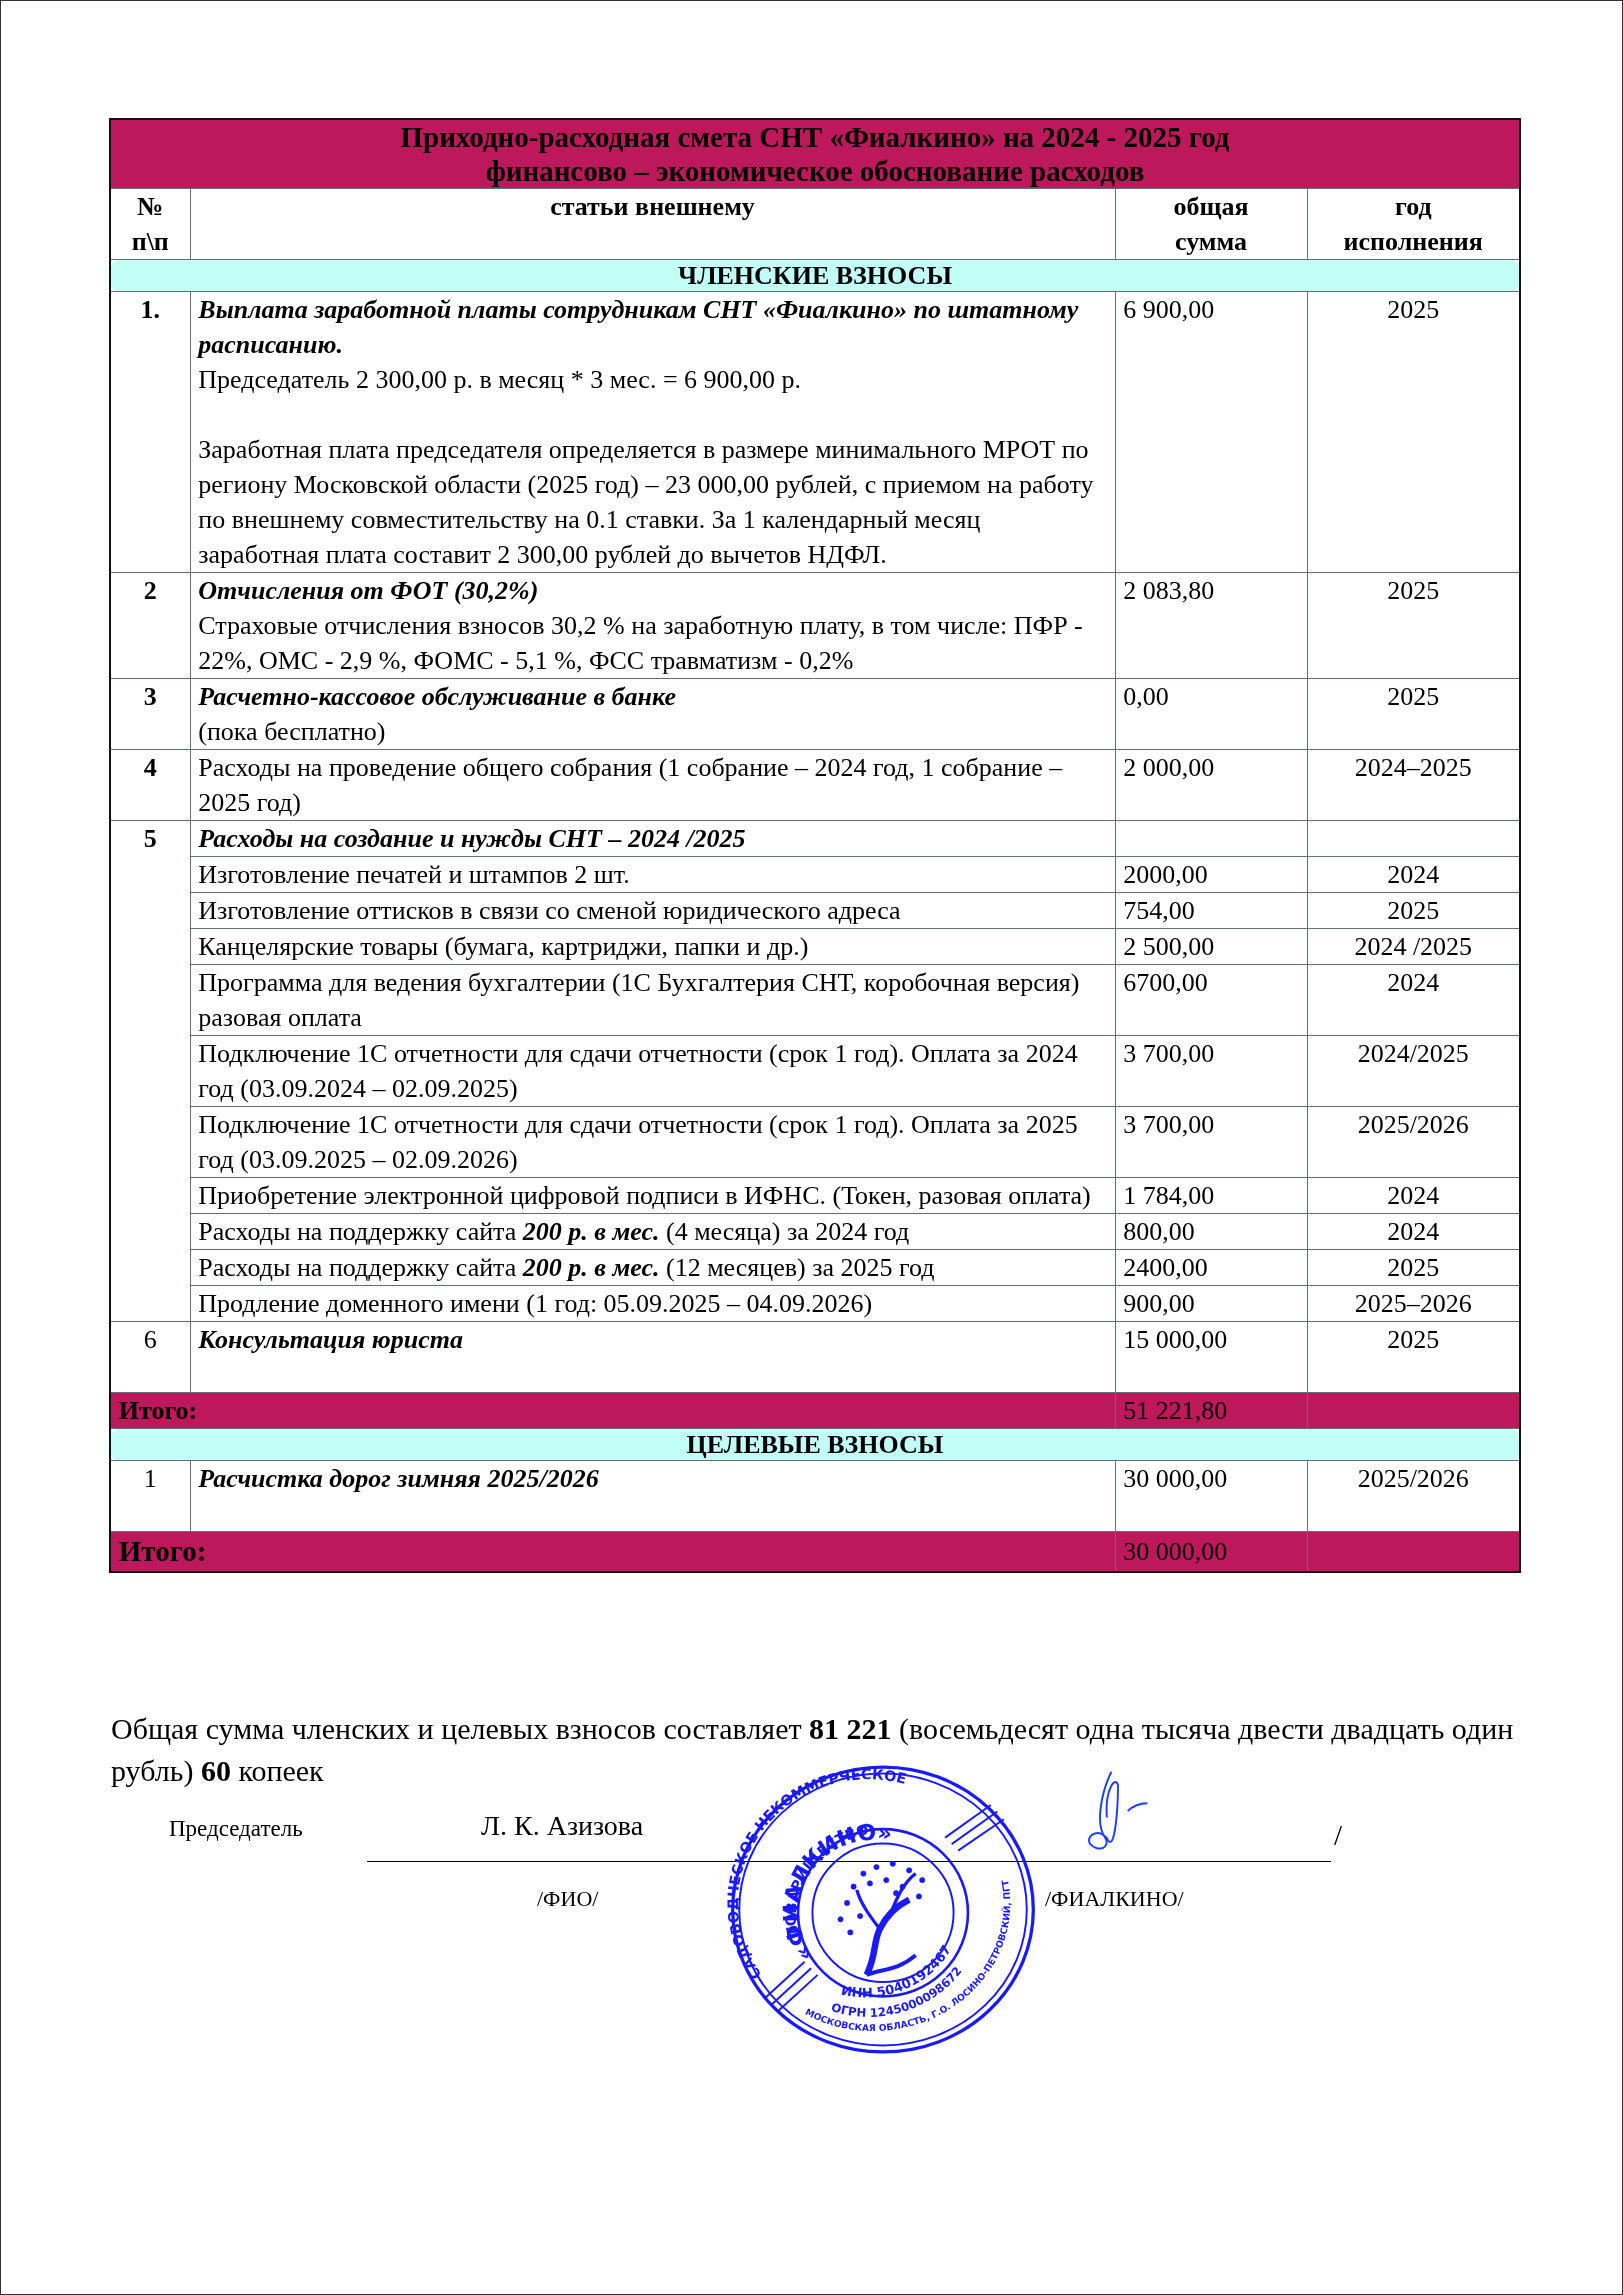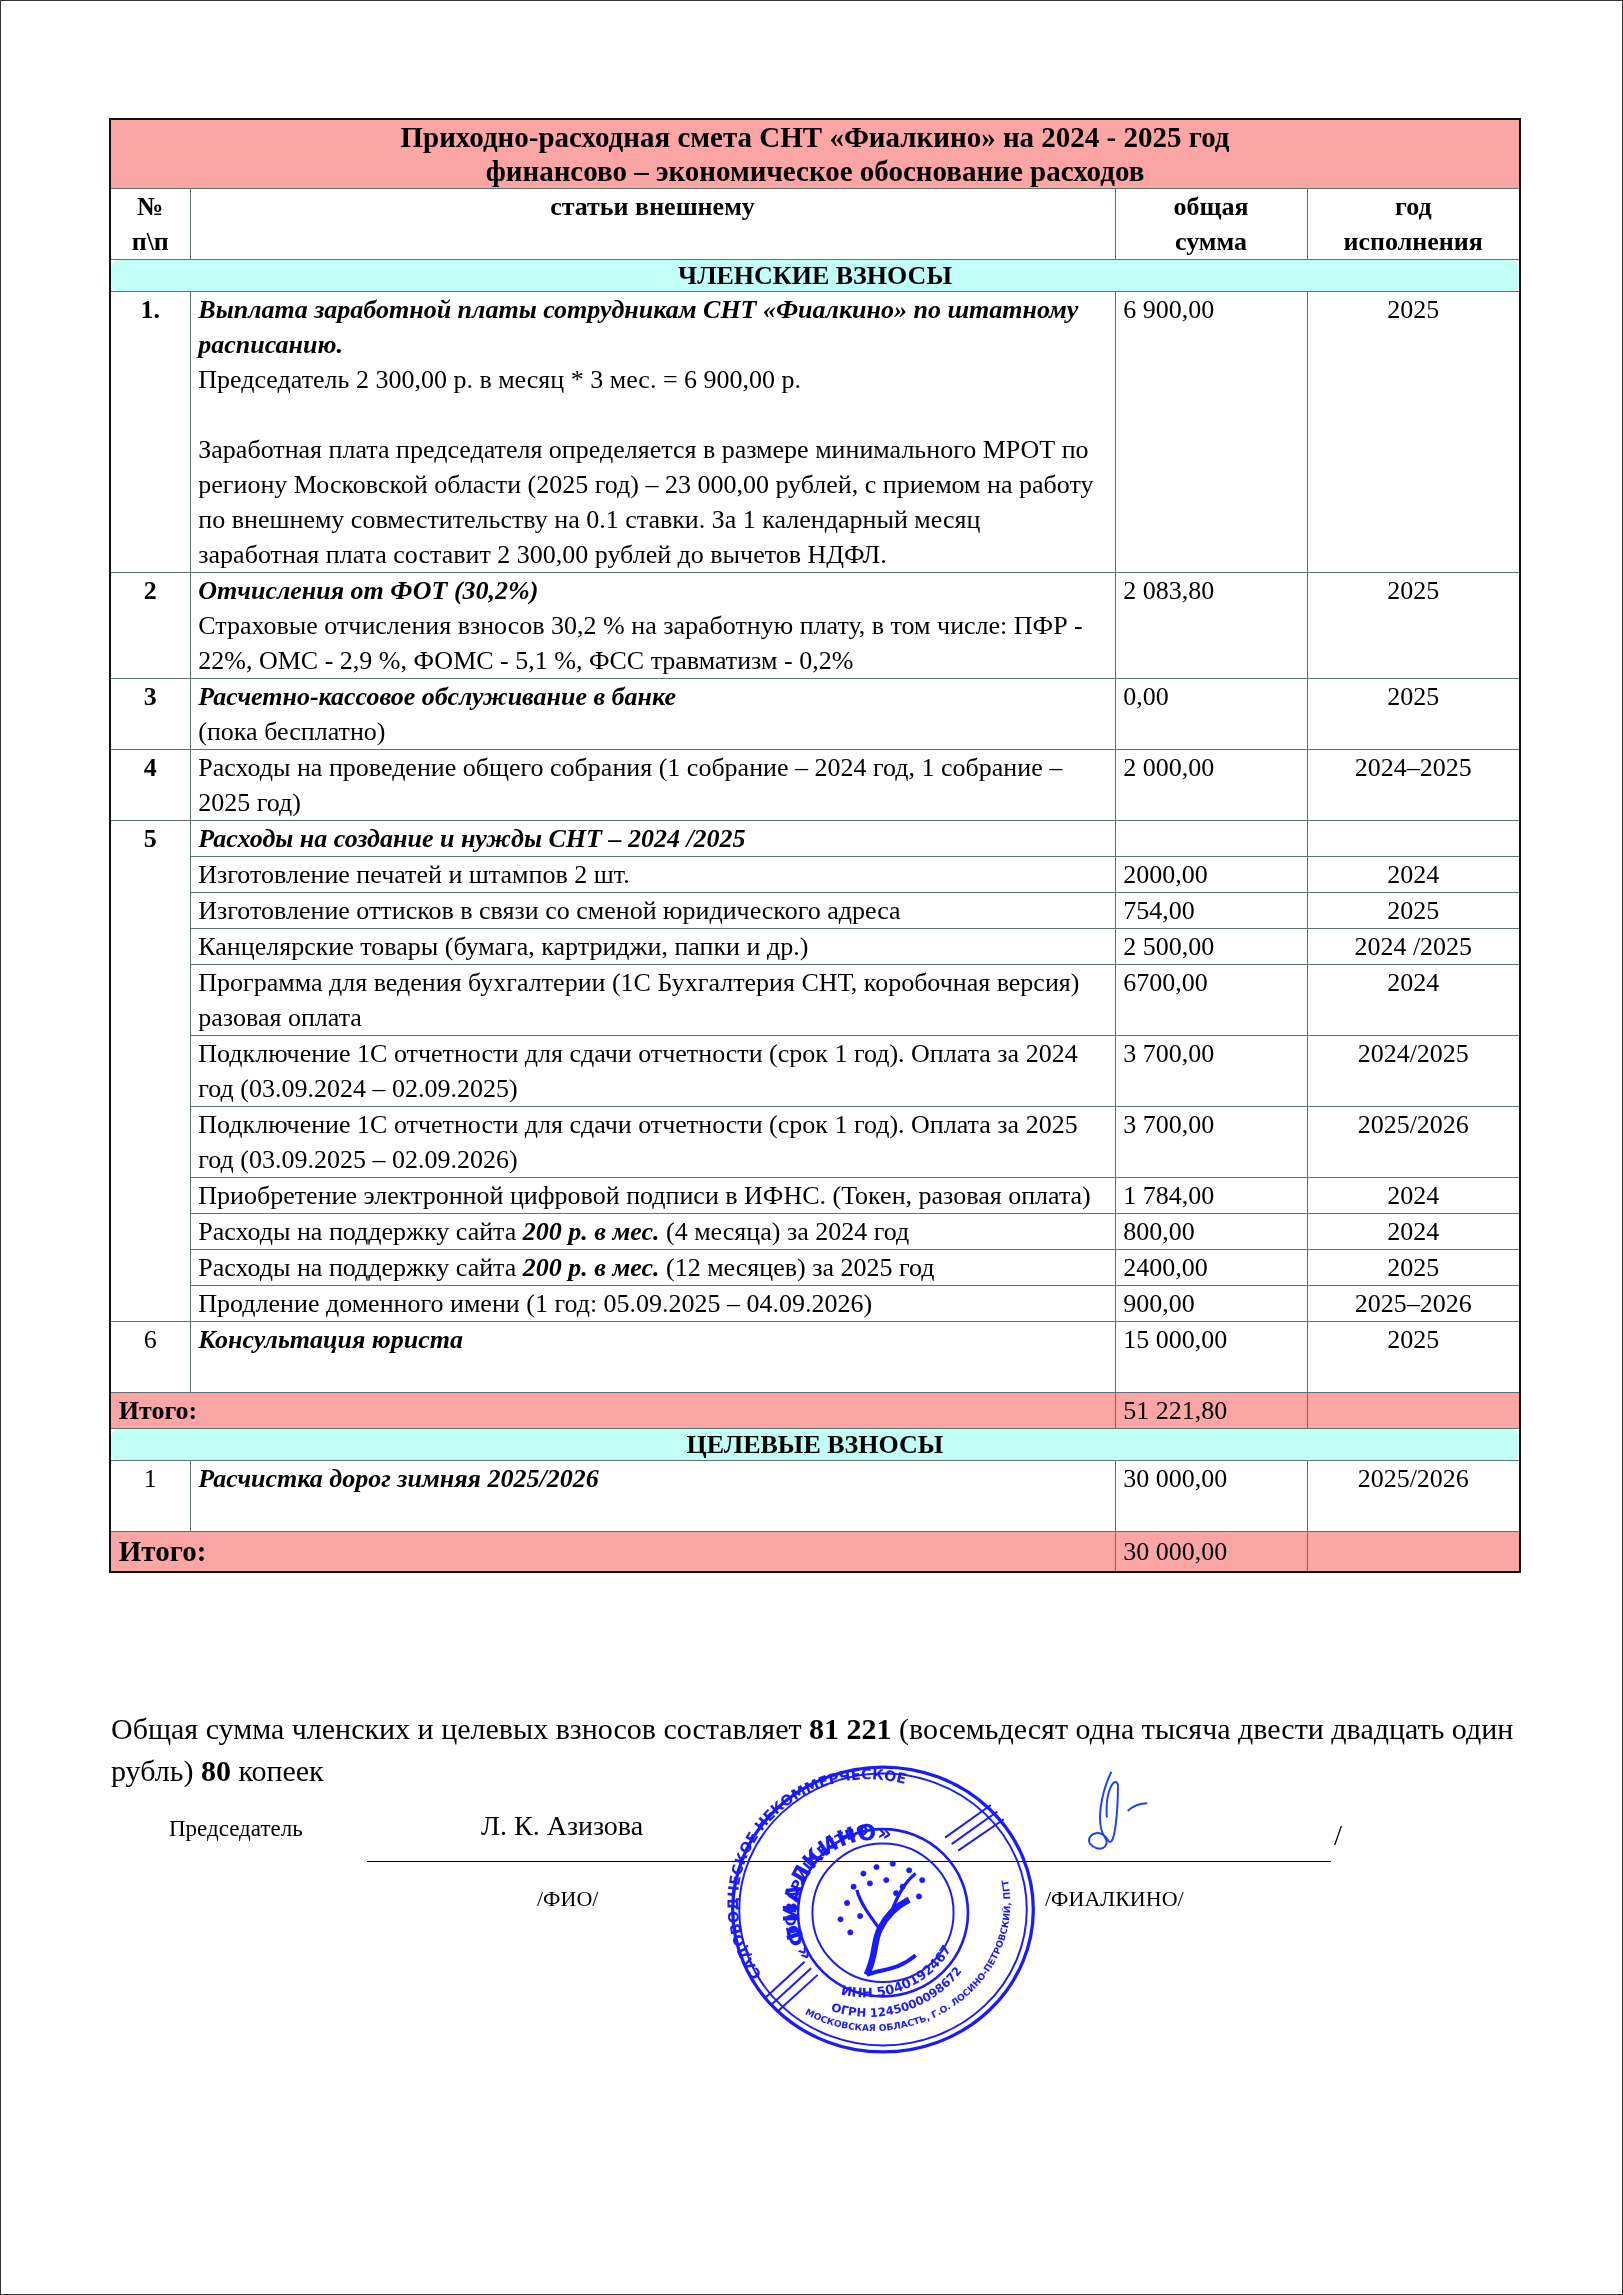--- a/index.html
+++ b/index.html
@@ -4,21 +4,21 @@
 <style>
   html, body { margin:0; padding:0; background:#fff; }
   body { width:1623px; height:2295px; position:relative; overflow:hidden;
          font-family:"Liberation Serif", serif; color:#000; }
   .page-border { position:absolute; left:0; top:0; width:1621px; height:2293px; border:1.3px solid #333; }
   table.smeta { position:absolute; left:109px; top:118px; width:1410px; border-collapse:collapse;
                 font-size:26px; line-height:35px; table-layout:fixed; }
   table.smeta td { border:1.3px solid #5f7272; vertical-align:top; padding:0 7.8px; }
   table.smeta { border:2px solid #111; }
   col.c-num { width:80px; } col.c-desc { width:925px; } col.c-sum { width:192px; } col.c-year { width:213px; }
-  .green { background:#fca5a5; }
+  .green { background:#be185d; }
   .cyan { background:#c2fff7; }
   .title-cell { text-align:center; font-weight:bold; font-size:29px; line-height:34px; padding:3.9px 6.5px 1.3px; }
   .hdr { font-weight:bold; text-align:center; }
   .section { text-align:center; font-weight:bold; line-height:31px;border-radius:10px; }
   .num { text-align:center; font-weight:bold; padding-top:0; }
   .num.normal { font-weight:normal; }
   .sum { text-align:left; font-weight:normal; }
   .year { text-align:center; }
   .b { font-weight:bold;font-style:italic; }
   .gap { height:35px; }
@@ -190,21 +190,21 @@
   </tr>
   <tr class="green">
     <td colspan="2" class="itogo big">Итого:</td>
     <td class="sum" style="vertical-align:middle">30 000,00</td>
     <td></td>
   </tr>
 </tbody>
   </table>
 
 <div class="summary">
-  <span>Общая сумма членских и целевых взносов составляет </span><b>81 221</b><span> (восемьдесят одна тысяча двести двадцать один рубль) </span><b>80</b><span> копеек</span>
+  <span>Общая сумма членских и целевых взносов составляет </span><b>81 221</b><span> (восемьдесят одна тысяча двести двадцать один рубль) </span><b>60</b><span> копеек</span>
 </div>
 
 <div class="sign-label">Председатель</div>
 <div class="fio-name">Л. К. Азизова</div>
 <div class="sign-line"></div>
 <div class="sign-slash">/</div>
 <div class="fio-caption">/ФИО/</div>
 <div class="podpis-caption">/ФИАЛКИНО/</div>
 
 <svg class="stamp" viewBox="0 0 560 460">

